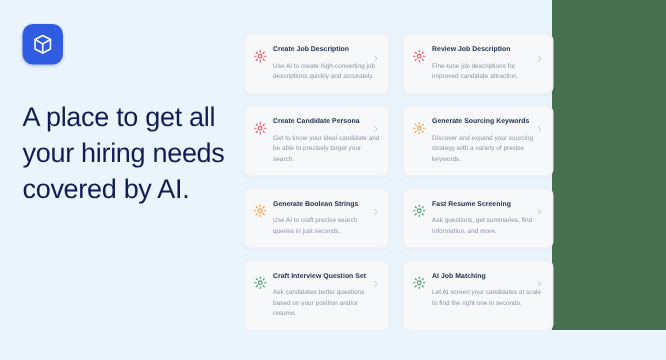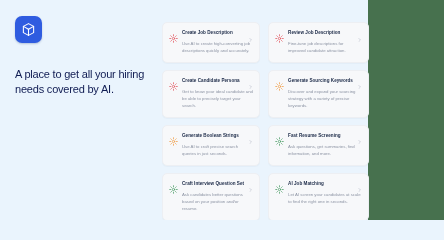--- a/index.html
+++ b/index.html
@@ -55,21 +55,21 @@
     display: flex;
     align-items: center;
     justify-content: center;
     box-shadow: 0 1px 2px rgba(20, 50, 120, 0.25);
   }
   .logo-badge svg {
     display: block;
   }
   .hero-title {
     margin-top: 24px;
-    font-size: 11px;
+    font-size: 18px;
     line-height: 1.32;
     font-weight: 400;
     color: #101c53;
     letter-spacing: -0.2px;
     max-width: 135px;
   }
   
   .grid-wrap {
     flex: 1 1 auto;
     padding: 22px 8px 14px 2px;

